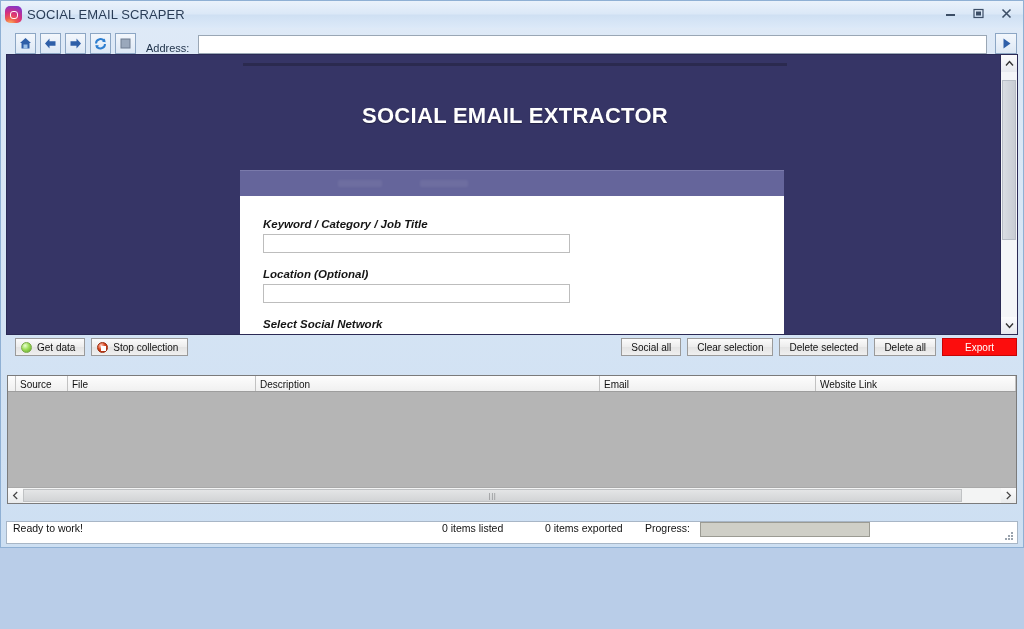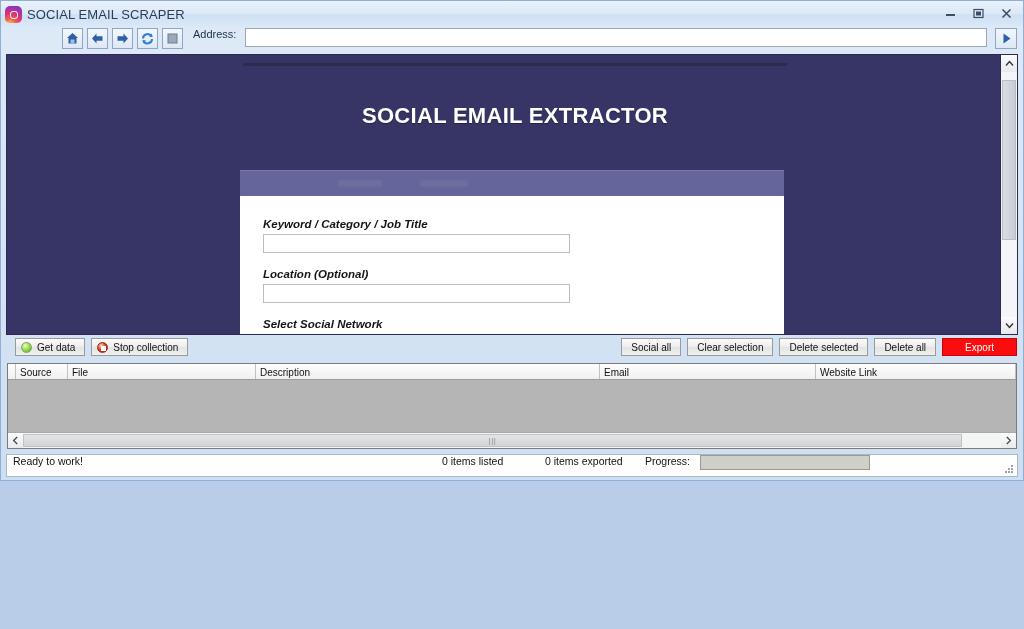--- a/index.html
+++ b/index.html
@@ -7,21 +7,21 @@
     margin: 0; padding: 0;
     width: 1024px; height: 629px;
     overflow: hidden;
     font-family: "Liberation Sans", sans-serif;
     background: #b9cde8;
   }
 
   .window {
     position: absolute;
     left: 0; top: 0;
-    width: 1024px; height: 481px;
+    width: 1024px; height: 548px;
     background: linear-gradient(180deg,#dfeaf7 0%, #cddff2 100%);
     border: 1px solid #8fb0d4;
     display: flex;
     flex-direction: column;
   }
 
   
   .titlebar {
     height: 27px;
     flex: 0 0 27px;
@@ -78,24 +78,23 @@
     color: #22374f;
     padding: 1px 12px 1px 4px;
     white-space: nowrap;
   }
 
   
   .toolbar {
     flex: 0 0 26px;
     height: 26px;
     display: flex;
-    align-items: flex-start;
-    padding: 0 6px 12px 14px;
+    align-items: flex-end;
+    padding: 0 6px 0 14px;
     gap: 4px;
-    margin-left: 47px;
   }
   .tool-btn {
     width: 21px; height: 21px;
     border: 1px solid #8ca6c4;
     background: linear-gradient(180deg,#f3f7fc 0%, #dde8f5 100%);
     display: flex; align-items: center; justify-content: center;
     flex: 0 0 auto;
   }
   .tool-btn svg { display: block; }
   .addr-label {
@@ -274,21 +273,21 @@
   .act-btn.export {
     background: #fc0d0d;
     border: 1px solid #c40505;
     color: #ffffff;
     padding: 0 22px;
   }
 
   
   .table-wrap {
     flex: 1 1 auto;
-    margin: 4px 6px;
+    margin: 16px 6px;
     border: 1px solid #7b7b7b;
     background: #b5b5b5;
     display: flex;
     flex-direction: column;
     overflow: hidden;
   }
   .thead {
     flex: 0 0 16px;
     height: 16px;
     display: flex;

